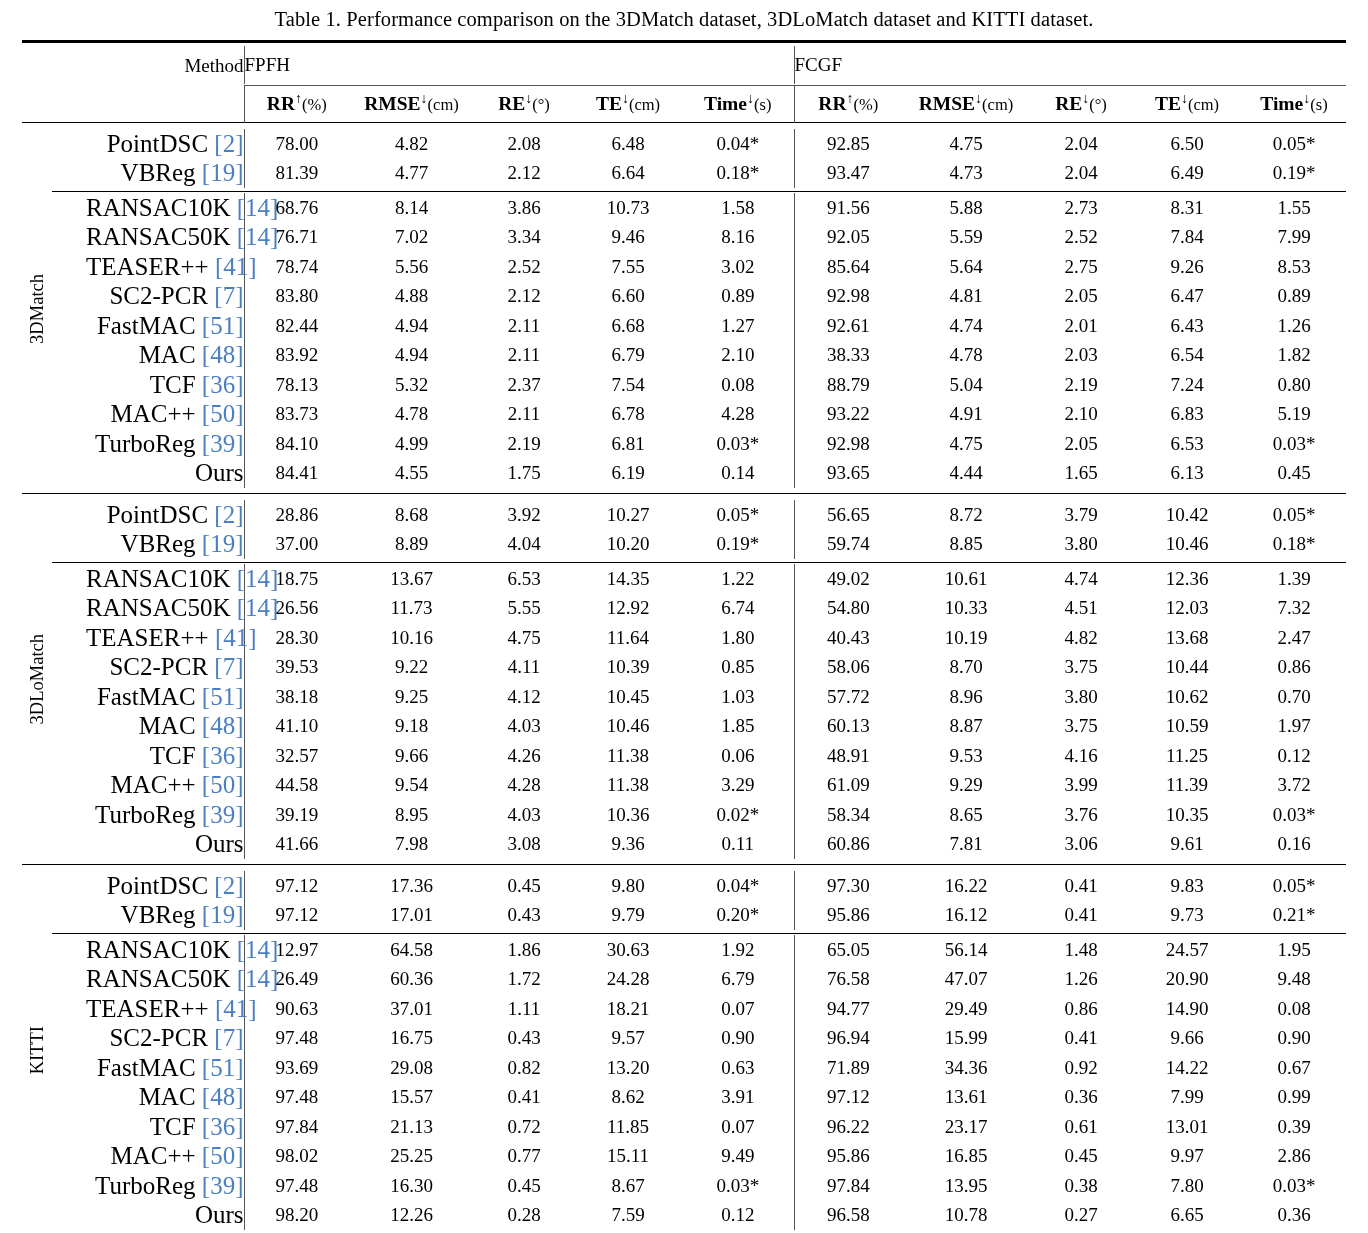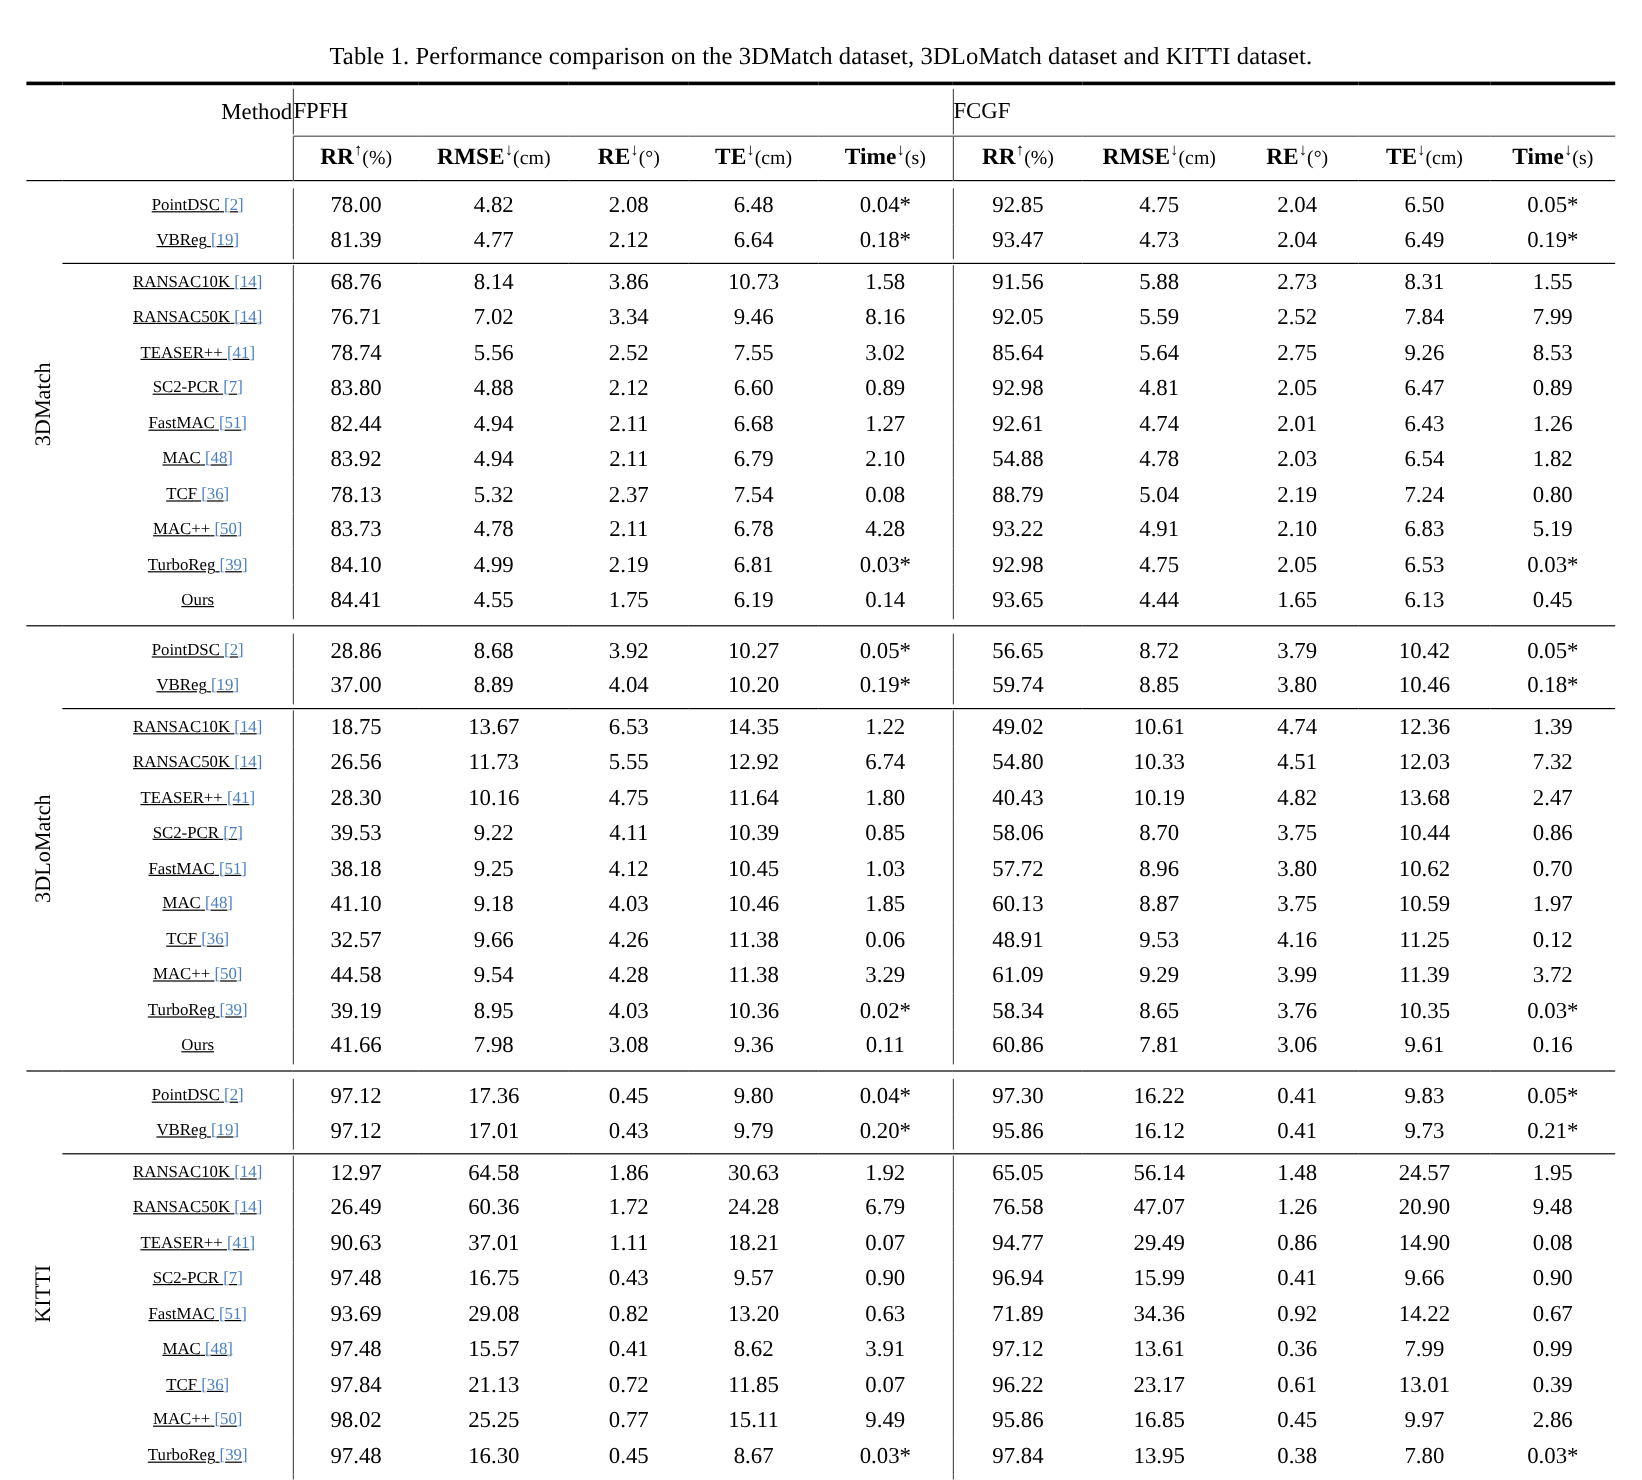--- a/index.html
+++ b/index.html
@@ -19,21 +19,20 @@
     height: 1233px;
     position: relative;
     box-sizing: border-box;
   }
   .caption {
     text-align: center;
     font-size: 20.5px;
     padding-top: 8px;
     padding-bottom: 9px;
     letter-spacing: 0.1px;
-    margin-top: 28px;
   }
   table.main {
     border-collapse: collapse;
     width: 1324px;
     margin: 0 auto;
     table-layout: fixed;
   }
   table.main td, table.main th {
     padding: 0;
     font-weight: normal;
@@ -67,26 +66,25 @@
   .colhdr .unit { font-size: 16.5px; }
   .colhdr .arr { font-size: 14px; vertical-align: super; line-height: 0; }
 
   .cmid { border-bottom: 1.1px solid #555; }
 
   
   .vsep-l { border-left: 1.3px solid #555; }
 
   
   .mcell {
-    text-align: center;
-    font-size: 14px;
+    text-align: right;
+    font-size: 25px;
     padding-left: 34px !important;
     white-space: nowrap;
     height: 29.5px;
-    text-decoration: underline;
   }
   .vcell {
     text-align: center;
     font-size: 19px;
     white-space: nowrap;
     height: 29.5px;
   }
   .cite { color: #4a7fc1; }
   .b { font-weight: bold; }
   .u { text-underline-offset: 2.5px; }
@@ -264,21 +262,21 @@
           <td class="vcell u">6.43</td>
           <td class="vcell">1.26</td>
         </tr>
         <tr>
           <td class="mcell"><span>MAC</span> <span class="cite">[<span>48</span>]</span></td>
           <td class="vcell vsep-l">83.92</td>
           <td class="vcell">4.94</td>
           <td class="vcell">2.11</td>
           <td class="vcell">6.79</td>
           <td class="vcell">2.10</td>
-          <td class="vcell vsep-l b">54.88</td>
+          <td class="vcell vsep-l b">38.33</td>
           <td class="vcell">4.78</td>
           <td class="vcell">2.03</td>
           <td class="vcell">6.54</td>
           <td class="vcell">1.82</td>
         </tr>
         <tr>
           <td class="mcell"><span>TCF</span> <span class="cite">[<span>36</span>]</span></td>
           <td class="vcell vsep-l">78.13</td>
           <td class="vcell">5.32</td>
           <td class="vcell">2.37</td>

